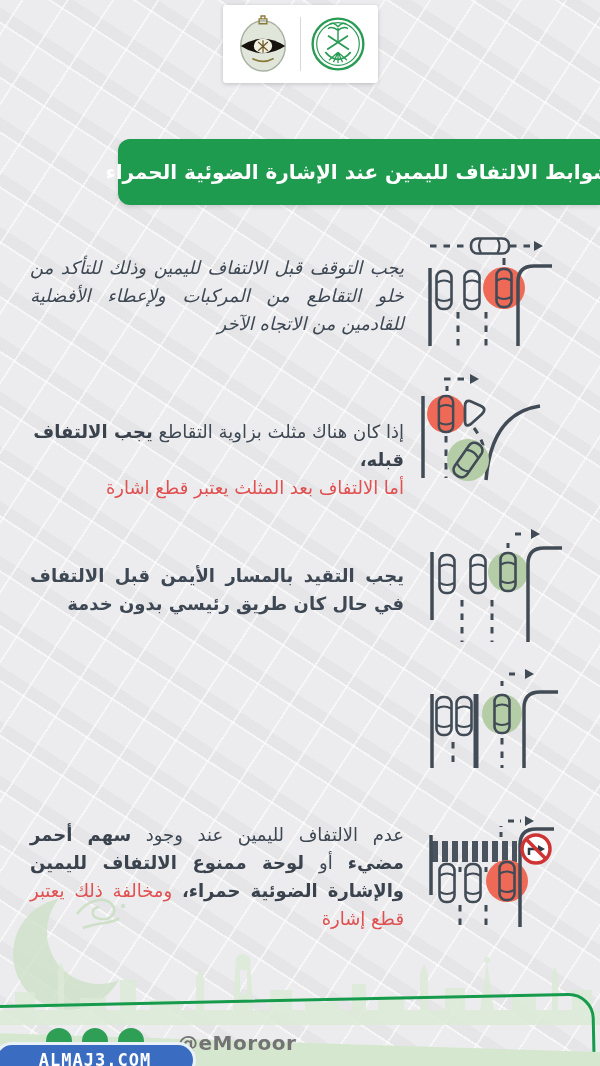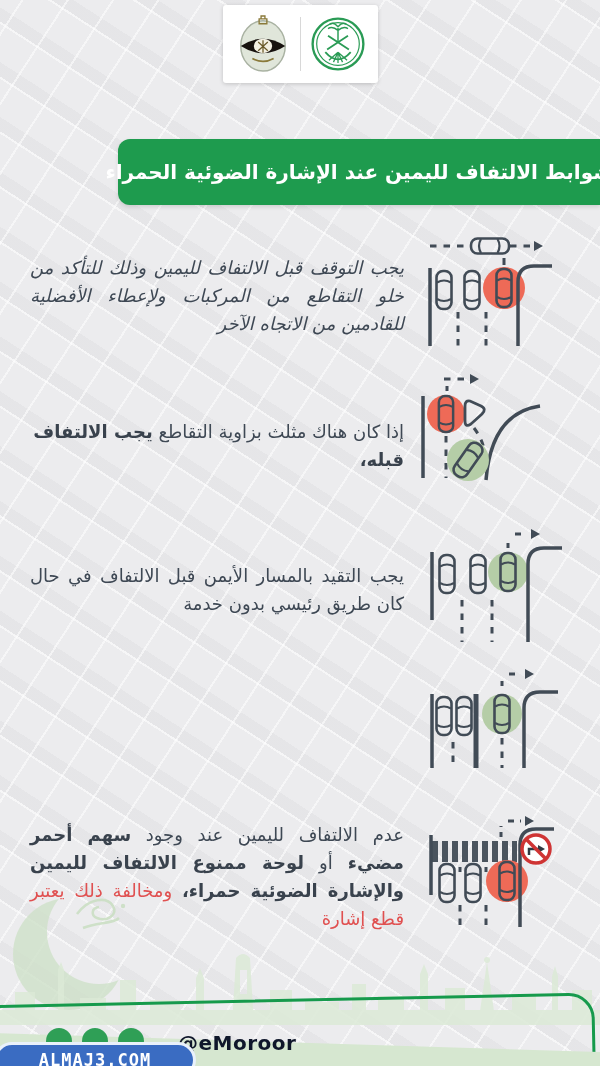--- a/index.html
+++ b/index.html
@@ -19,32 +19,32 @@
   .title-banner{left:118px;top:139px;width:482px;height:66px;background:#1e9b4e;
                 border-radius:12px 0 0 12px;display:flex;align-items:center;justify-content:center;
                 direction:rtl;color:#ffffff;font-weight:bold;font-size:20px;white-space:nowrap;
                 box-shadow:0 2px 4px rgba(0,0,0,.12);}
   
   .sec{left:30px;width:374px;direction:rtl;text-align:justify;color:#3e4854;
        font-size:18px;line-height:28px;}
   .sec.ralign{text-align:right;}
   .b{font-weight:bold;color:#39424d;}
   .red{color:#e05050;}
-  .s1{top:254px;font-style:italic;} .s2{top:418px;} .s3{top:562px;} .s4{top:692px;} .s5{top:821px;}
+  .s1{top:254px;font-style:italic;} .s2{top:418px;} .s3{top:562px;font-weight:bold;} .s4{top:692px;} .s5{top:821px;}
   .diag{position:absolute;z-index:2;}
   
   .crescent{left:5px;top:872px;z-index:1;}
   .skyline{left:0;top:940px;z-index:1;}
   .footer-outline{left:-28px;top:999px;width:618px;height:160px;border:3px solid #169a4c;
                   border-radius:26px;transform:rotate(-1.2deg);z-index:2;}
   .footer-fill{left:-40px;top:1032px;width:760px;height:170px;background:#d6e7d0;
                border-radius:30px;transform:rotate(1.8deg);transform-origin:left top;z-index:2;}
   .soc{width:26px;height:26px;border-radius:50%;background:#2f9f56;position:absolute;top:1028px;z-index:3;}
   .soc1{left:46px;} .soc2{left:82px;} .soc3{left:118px;}
-  .handle{left:178px;top:1031px;font-size:20px;font-weight:bold;color:#0f172a;z-index:3;letter-spacing:.5px;}
+  .handle{left:178px;top:1031px;font-size:20px;font-weight:bold;color:#737373;z-index:3;letter-spacing:.5px;}
   .wm-pill{left:-6px;top:1042px;width:196px;height:30px;background:#3a6cc2;border:3px solid #e9f1fb;
            border-radius:18px;display:flex;align-items:center;justify-content:center;z-index:4;
            color:#ffffff;font-weight:bold;font-size:17px;letter-spacing:1px;font-family:"DejaVu Sans Mono","DejaVu Sans",sans-serif;}
 </style>
 </head>
 <body>
 
 <div class="page">
 
   <svg width="0" height="0" style="position:absolute" aria-hidden="true">
@@ -96,20 +96,21 @@
     <line x1="60" y1="82" x2="60" y2="116" stroke="#414b56" stroke-width="3" stroke-dasharray="6.5 7"></line>
     <line x1="78" y1="28" x2="78" y2="35" stroke="#414b56" stroke-width="3"></line>
     <path d="M92,116 L92,52 Q92,36 108,36 L126,36" fill="none" stroke="#414b56" stroke-width="3.5"></path>
     <use href="#carV" transform="translate(18,60)"></use>
     <use href="#carV" transform="translate(46,60)"></use>
     <use href="#carV" transform="translate(78,58)"></use>
   </svg>
 
   <div class="layer sec s2 ralign">
     <span>إذا كان هناك مثلث بزاوية التقاطع </span><span class="b">يجب الالتفاف قبله،</span><br>
+    <span class="red">أما الالتفاف بعد المثلث يعتبر قطع اشارة</span>
   </div>
   <svg class="diag" style="left:420px;top:366px" width="170" height="146" viewBox="0 0 170 146">
     <line x1="24" y1="13" x2="46" y2="13" stroke="#414b56" stroke-width="3" stroke-dasharray="6.5 7"></line>
     <use href="#ah" transform="translate(50,13)"></use>
     <line x1="27" y1="20" x2="27" y2="28" stroke="#414b56" stroke-width="3" stroke-dasharray="5 5"></line>
     <line x1="3" y1="30" x2="3" y2="112" stroke="#414b56" stroke-width="3.5"></line>
     <circle cx="26" cy="48" r="19" fill="#ee6a57"></circle>
     <use href="#carV" transform="translate(26,48) scale(0.95)"></use>
     <line x1="26" y1="70" x2="26" y2="112" stroke="#414b56" stroke-width="3" stroke-dasharray="6.5 7"></line>
     <path d="M50,35 Q45,34 45,40 L45,55 Q45,62 51,58 L62,48 Q67,43 61,40 Z" fill="none" stroke="#414b56" stroke-width="2.8"></path>

